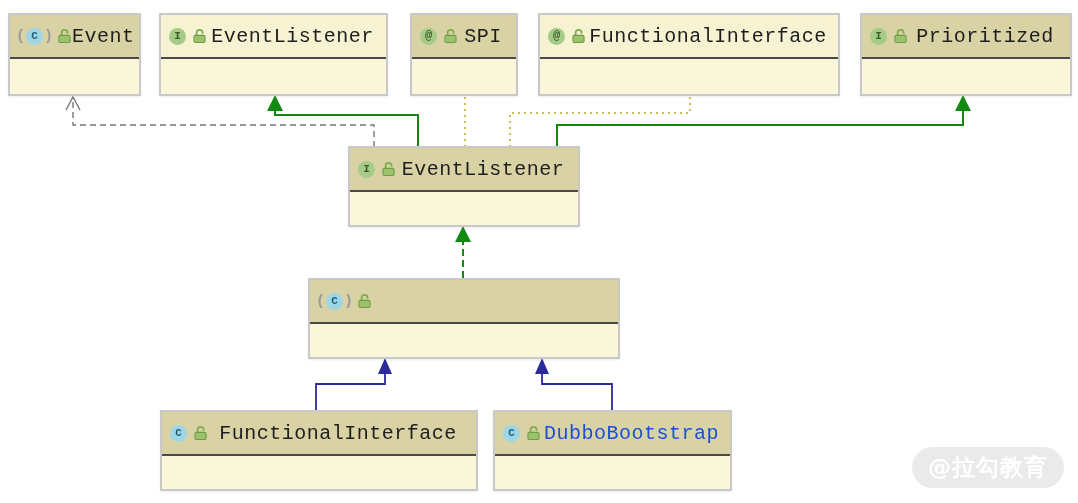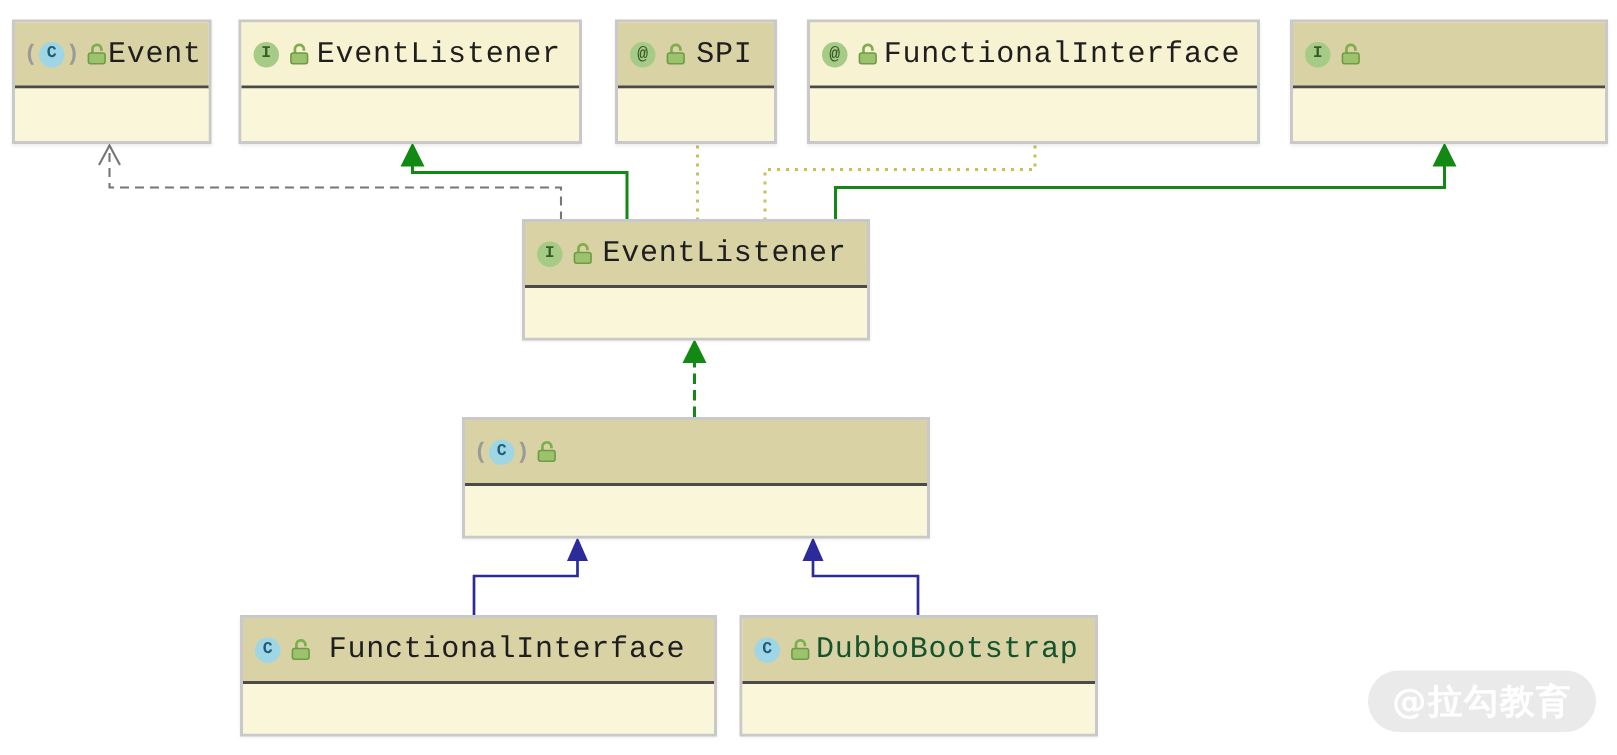--- a/index.html
+++ b/index.html
@@ -35,21 +35,21 @@
   .tinterface{background:#a5cb87;color:#3a5c28;}
   .tannotation{background:#a5cb87;color:#3a5c28;font-size:12px;}
   .lock{width:15px;height:16px;margin-left:3px;}
   .lock .shackle{fill:none;stroke:#7fae4e;stroke-width:1.7px;}
   .lock .lockbody{fill:#9cc26e;stroke:#6e9c44;stroke-width:1px;}
 
   .title{
     flex:1;text-align:center;font-size:20px;color:#1e1e1e;
     letter-spacing:0.5px;white-space:nowrap;
   }
-  .title.blue{color:#14532d;}
+  .title.blue{color:#1d4ed8;}
 
   
   .watermark{
     position:absolute;right:14px;bottom:15px;width:152px;height:41px;
     background:#eaeaea;border-radius:21px;color:#ffffff;
     font-family:"DejaVu Sans",sans-serif;font-size:23px;font-weight:bold;
     display:flex;align-items:center;justify-content:center;letter-spacing:1px;
   }
 </style>
 </head>
@@ -142,20 +142,21 @@
 
   <div class="node dark" style="left:860px;top:13px;width:212px;height:83px">
     <div class="hdr">
       <span class="igroup">
         <span class="ticon tinterface">I</span>
         <svg class="lock" viewBox="0 0 14 15">
             <path class="shackle" d="M4.3 7.3 V4.7 a2.8 2.8 0 0 1 5.6 -0.3 l0 1"></path>
             <rect class="lockbody" x="1.8" y="6.9" width="10.4" height="6.7" rx="1.4"></rect>
           </svg>
       </span>
+      <span class="title">Prioritized</span>
     </div>
     <div class="body"></div>
   </div>
 
   <div class="node dark" style="left:348px;top:146px;width:232px;height:81px">
     <div class="hdr">
       <span class="igroup">
         <span class="ticon tinterface">I</span>
         <svg class="lock" viewBox="0 0 14 15">
             <path class="shackle" d="M4.3 7.3 V4.7 a2.8 2.8 0 0 1 5.6 -0.3 l0 1"></path>

